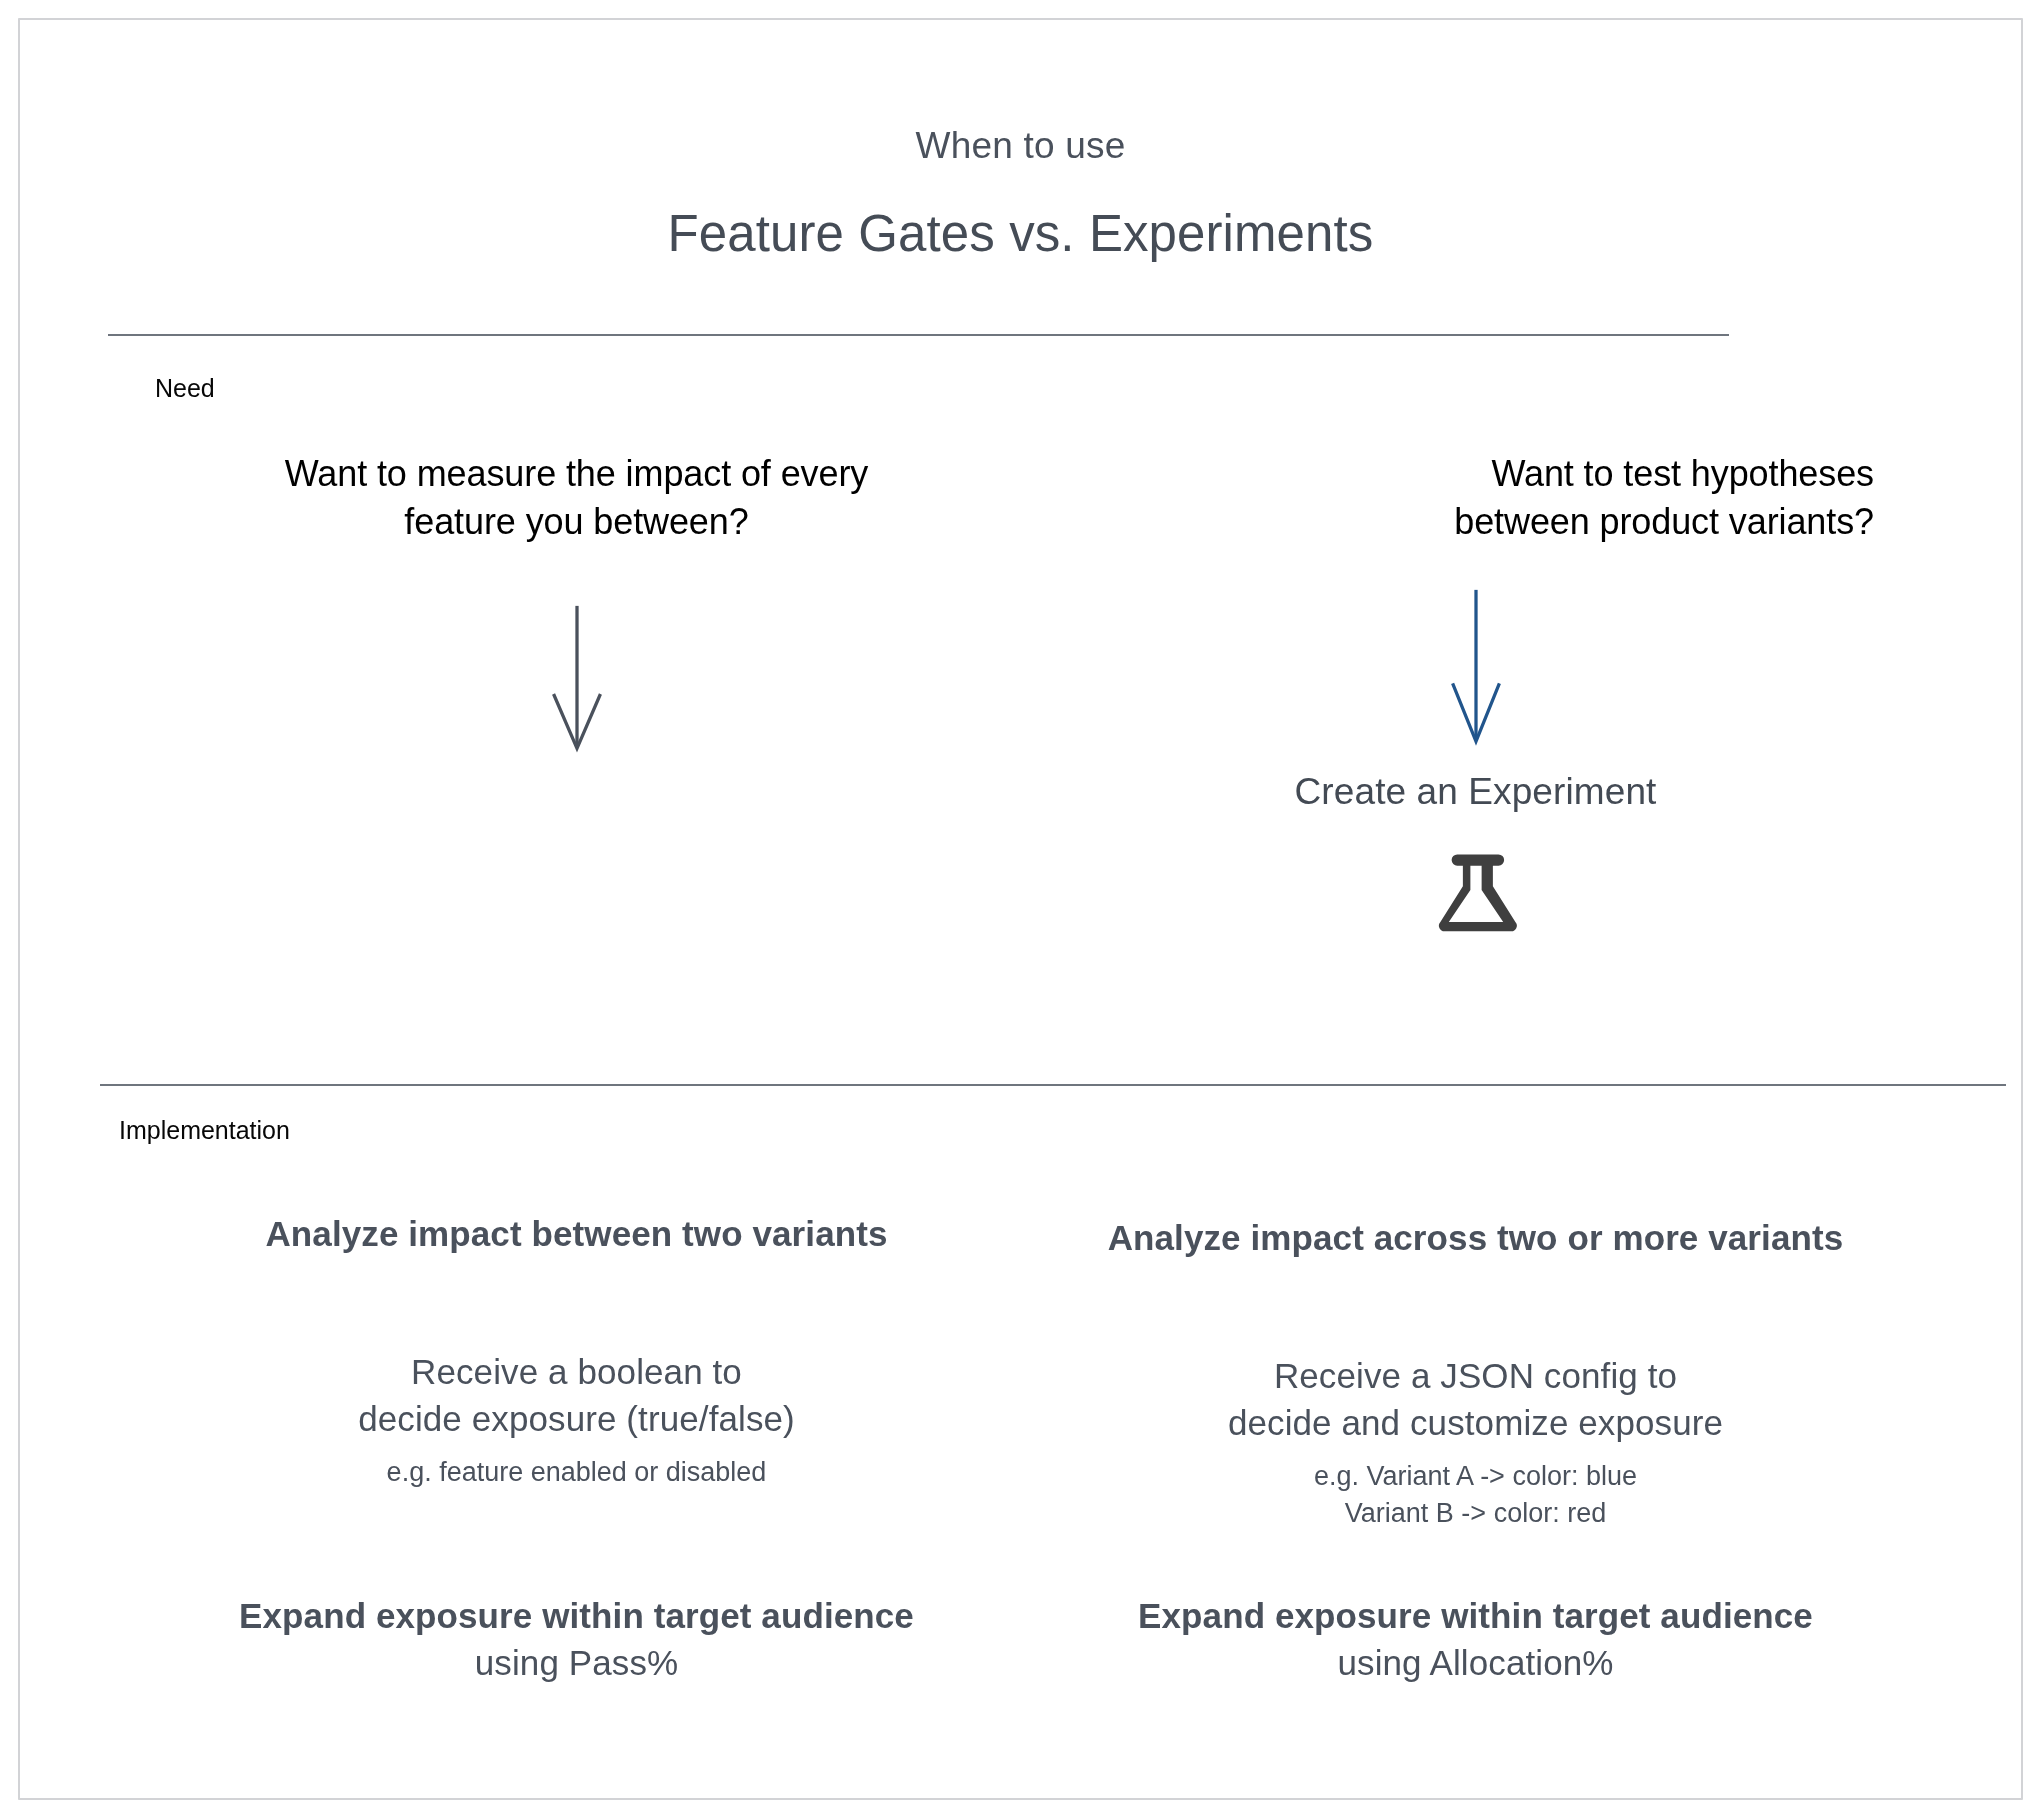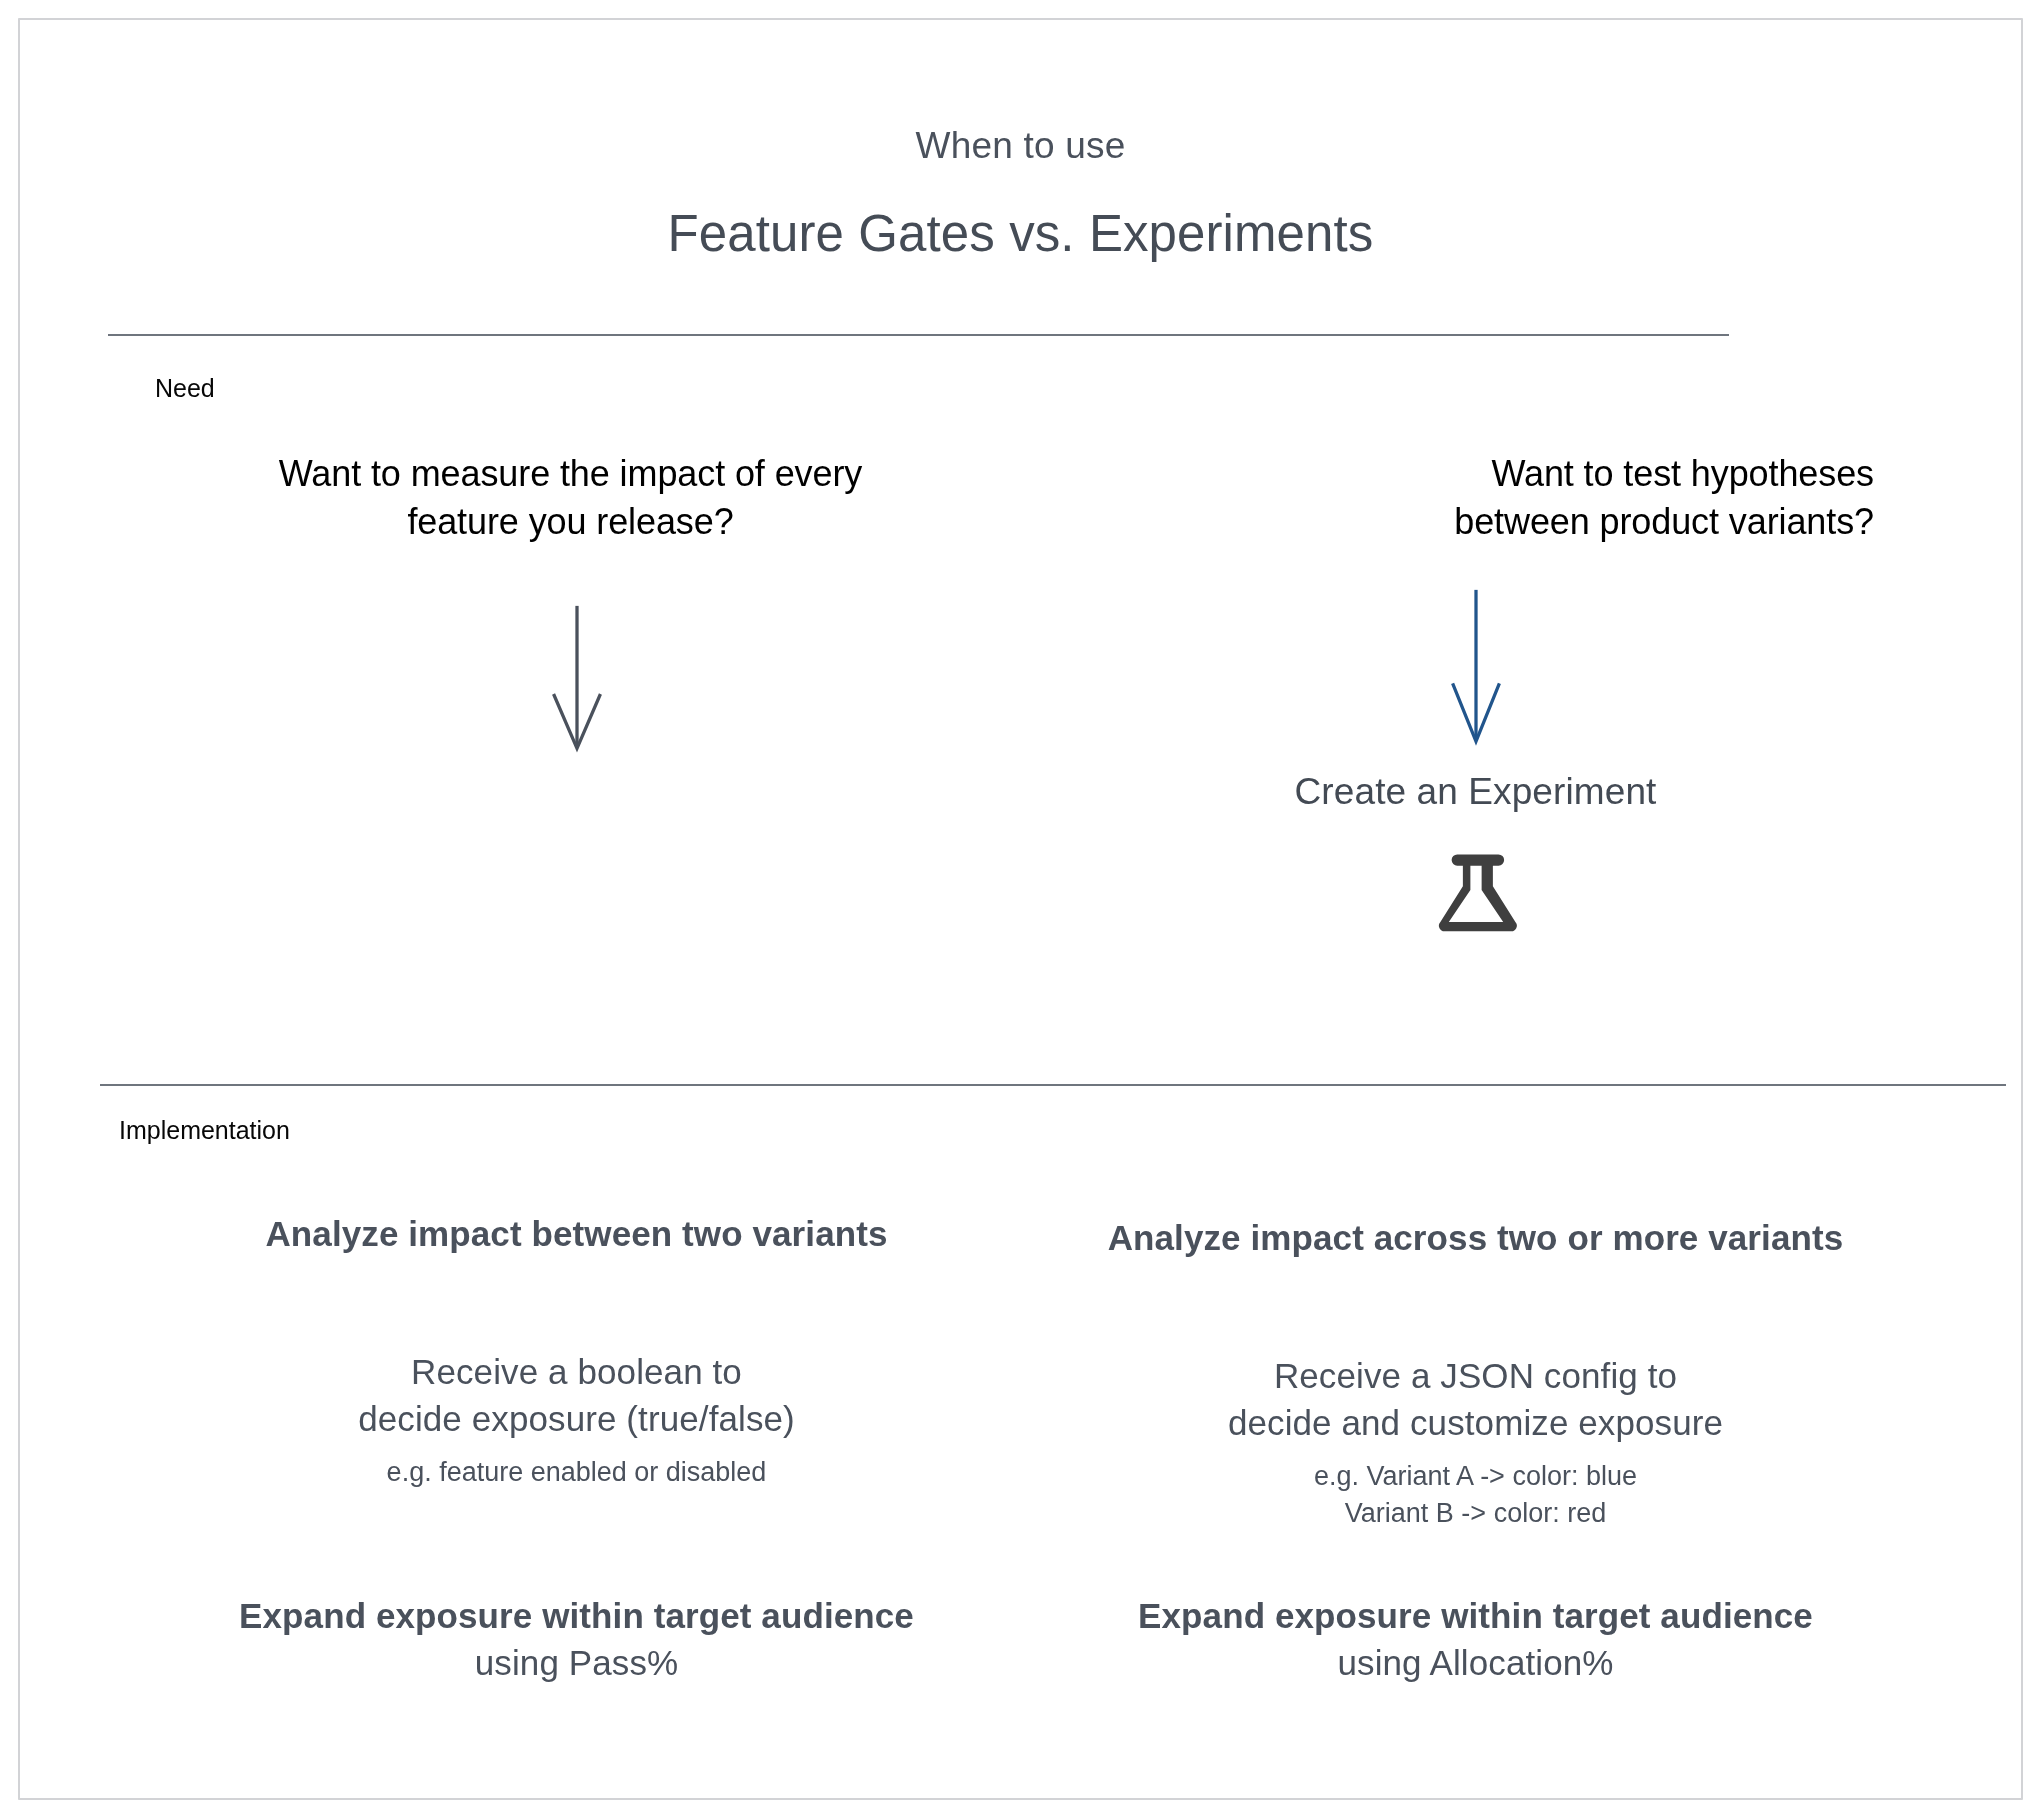--- a/index.html
+++ b/index.html
@@ -82,21 +82,21 @@
     white-space: nowrap;
   }
   .label-need { left: 155px; top: 373px; }
   .label-impl { left: 119px; top: 1115px; }
 
   
   .col {
     position: absolute;
     text-align: center;
   }
-  .col-left  { left: 135px;  width: 871px; text-align: center; }
+  .col-left  { left: 141px;  width: 871px; text-align: center; }
   .col-right { left: 1040px; width: 871px; }
 
   
   .need-row { position: absolute; top: 450px; }
 
   .question {
     font-size: 36px;
     color: #000000;
     line-height: 1.34;
     letter-spacing: -0.1px;
@@ -170,21 +170,21 @@
   <div class="header">
     <div class="eyebrow">When to use</div>
     <div class="main-title">Feature Gates vs. Experiments</div>
   </div>
 
   <div class="divider divider-need"></div>
   <div class="section-label label-need">Need</div>
 
   <div class="col col-left need-row">
     <div class="question">Want to measure the impact of every</div>
-    <div class="question">feature you release?</div>
+    <div class="question">feature you between?</div>
   </div>
 
   <div class="col col-right need-row">
     <div class="question question-right">Want to test hypotheses</div>
     <div class="question question-right">between product variants?</div>
   </div>
 
   <div class="arrow-wrap arrow-left-wrap">
     <svg width="66" height="150" viewBox="0 0 70 160">
       <path d="M35 2 L35 152" stroke="#4a515c" stroke-width="3.5" fill="none"></path>

